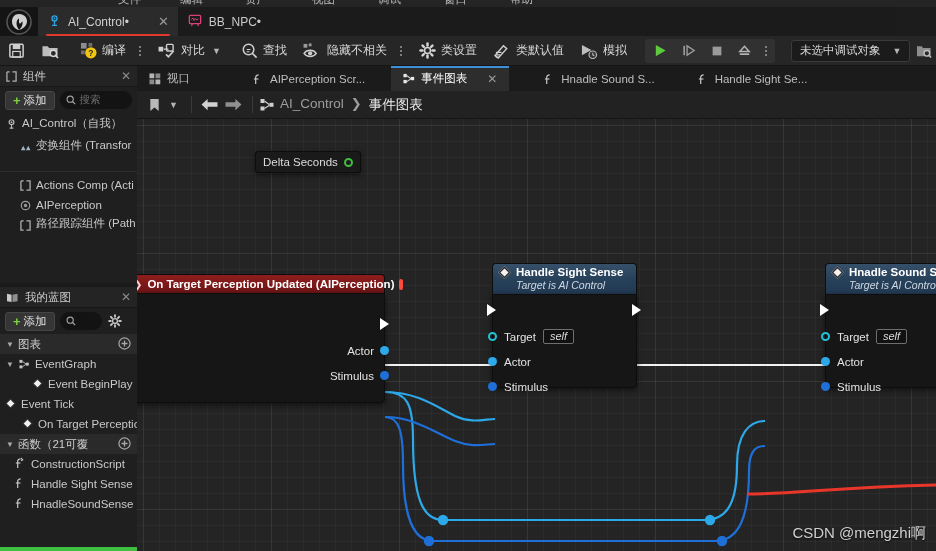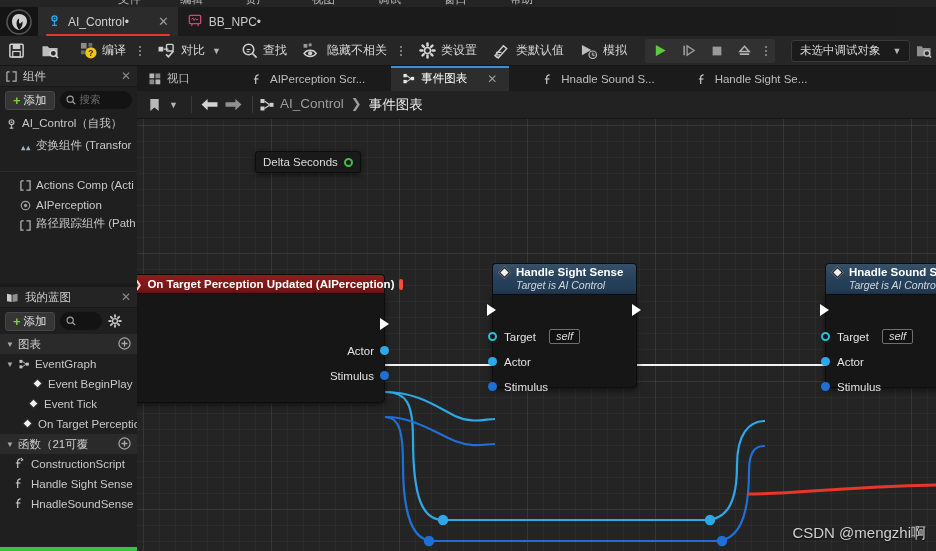--- a/index.html
+++ b/index.html
@@ -189,21 +189,21 @@
 
   .pinrow { height: 25px; display: flex; align-items: center; position: relative; font-size: 11.5px; color: #e2e2e2; }
   .pin-dot { width: 9px; height: 9px; border-radius: 50%; }
   .pin-ring { width: 9px; height: 9px; border-radius: 50%; border: 2.2px solid #22c1d8; background: transparent; box-sizing: border-box; }
   .exec-tri {
     width: 0; height: 0; border-left: 9px solid #ffffff;
     border-top: 6px solid transparent; border-bottom: 6px solid transparent;
   }
   .selfbox {
     border: 1px solid #6f6f6f; background: #111111; border-radius: 2px;
-    padding: 0px 6px 1px; font-size: 11px; color: #dcdcdc; font-style: italic; margin-left: 6px;
+    padding: 0px 6px 1px; font-size: 11px; color: #dcdcdc; font-style: italic; 
   }
 
   .tooltipnode {
     position: absolute; background: #1a1a1a; border: 1px solid #0d0d0d;
     border-radius: 3px; padding: 4px 7px; display: flex; align-items: center; gap: 6px;
     font-size: 11.5px; color: #dcdcdc; box-shadow: 0 2px 5px rgba(0,0,0,.5);
   }
   .green-ring { width: 9px; height: 9px; border-radius: 50%; border: 2.2px solid #3fbf3f; box-sizing: border-box; }
 
   .watermark {
@@ -552,21 +552,21 @@
       </div>
 
       <div class="trow ind2" style="padding-left:32px">
         <span>
           <svg width="11" height="11" viewBox="0 0 12 12">
             <path d="M6 0.8 L11.2 6 L6 11.2 L0.8 6 Z" fill="#f0f0f0" stroke="#2b2b2b" stroke-width="1.4"></path>
           </svg>
         </span>
         <span>Event BeginPlay</span>
       </div>
-      <div class="trow ind2" style="padding-left:28px">
+      <div class="trow ind2" style="padding-left:5px">
         <span>
           <svg width="11" height="11" viewBox="0 0 12 12">
             <path d="M6 0.8 L11.2 6 L6 11.2 L0.8 6 Z" fill="#f0f0f0" stroke="#2b2b2b" stroke-width="1.4"></path>
           </svg>
         </span>
         <span>Event Tick</span>
       </div>
       <div class="trow ind2" style="padding-left:22px">
         <span>
           <svg width="11" height="11" viewBox="0 0 12 12">

